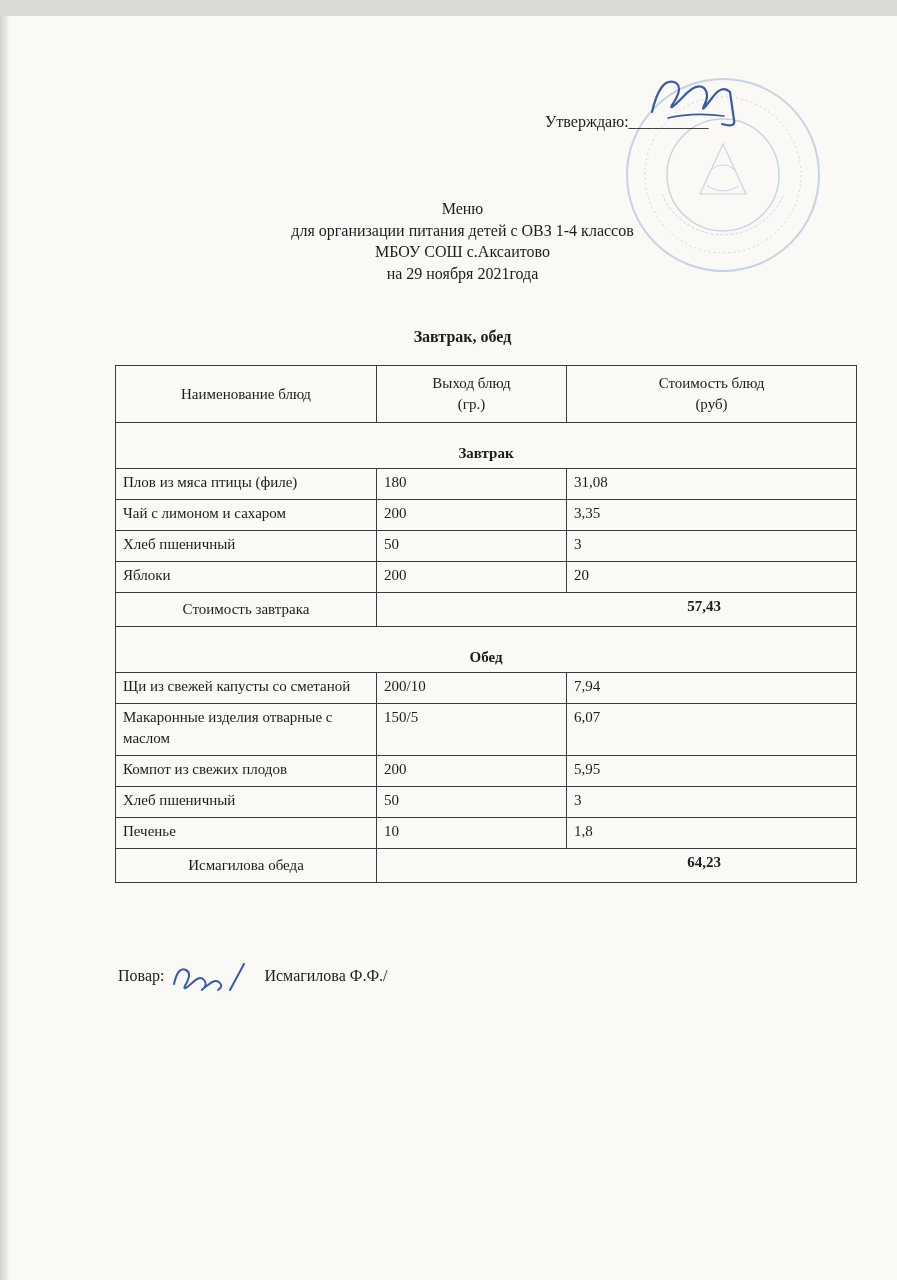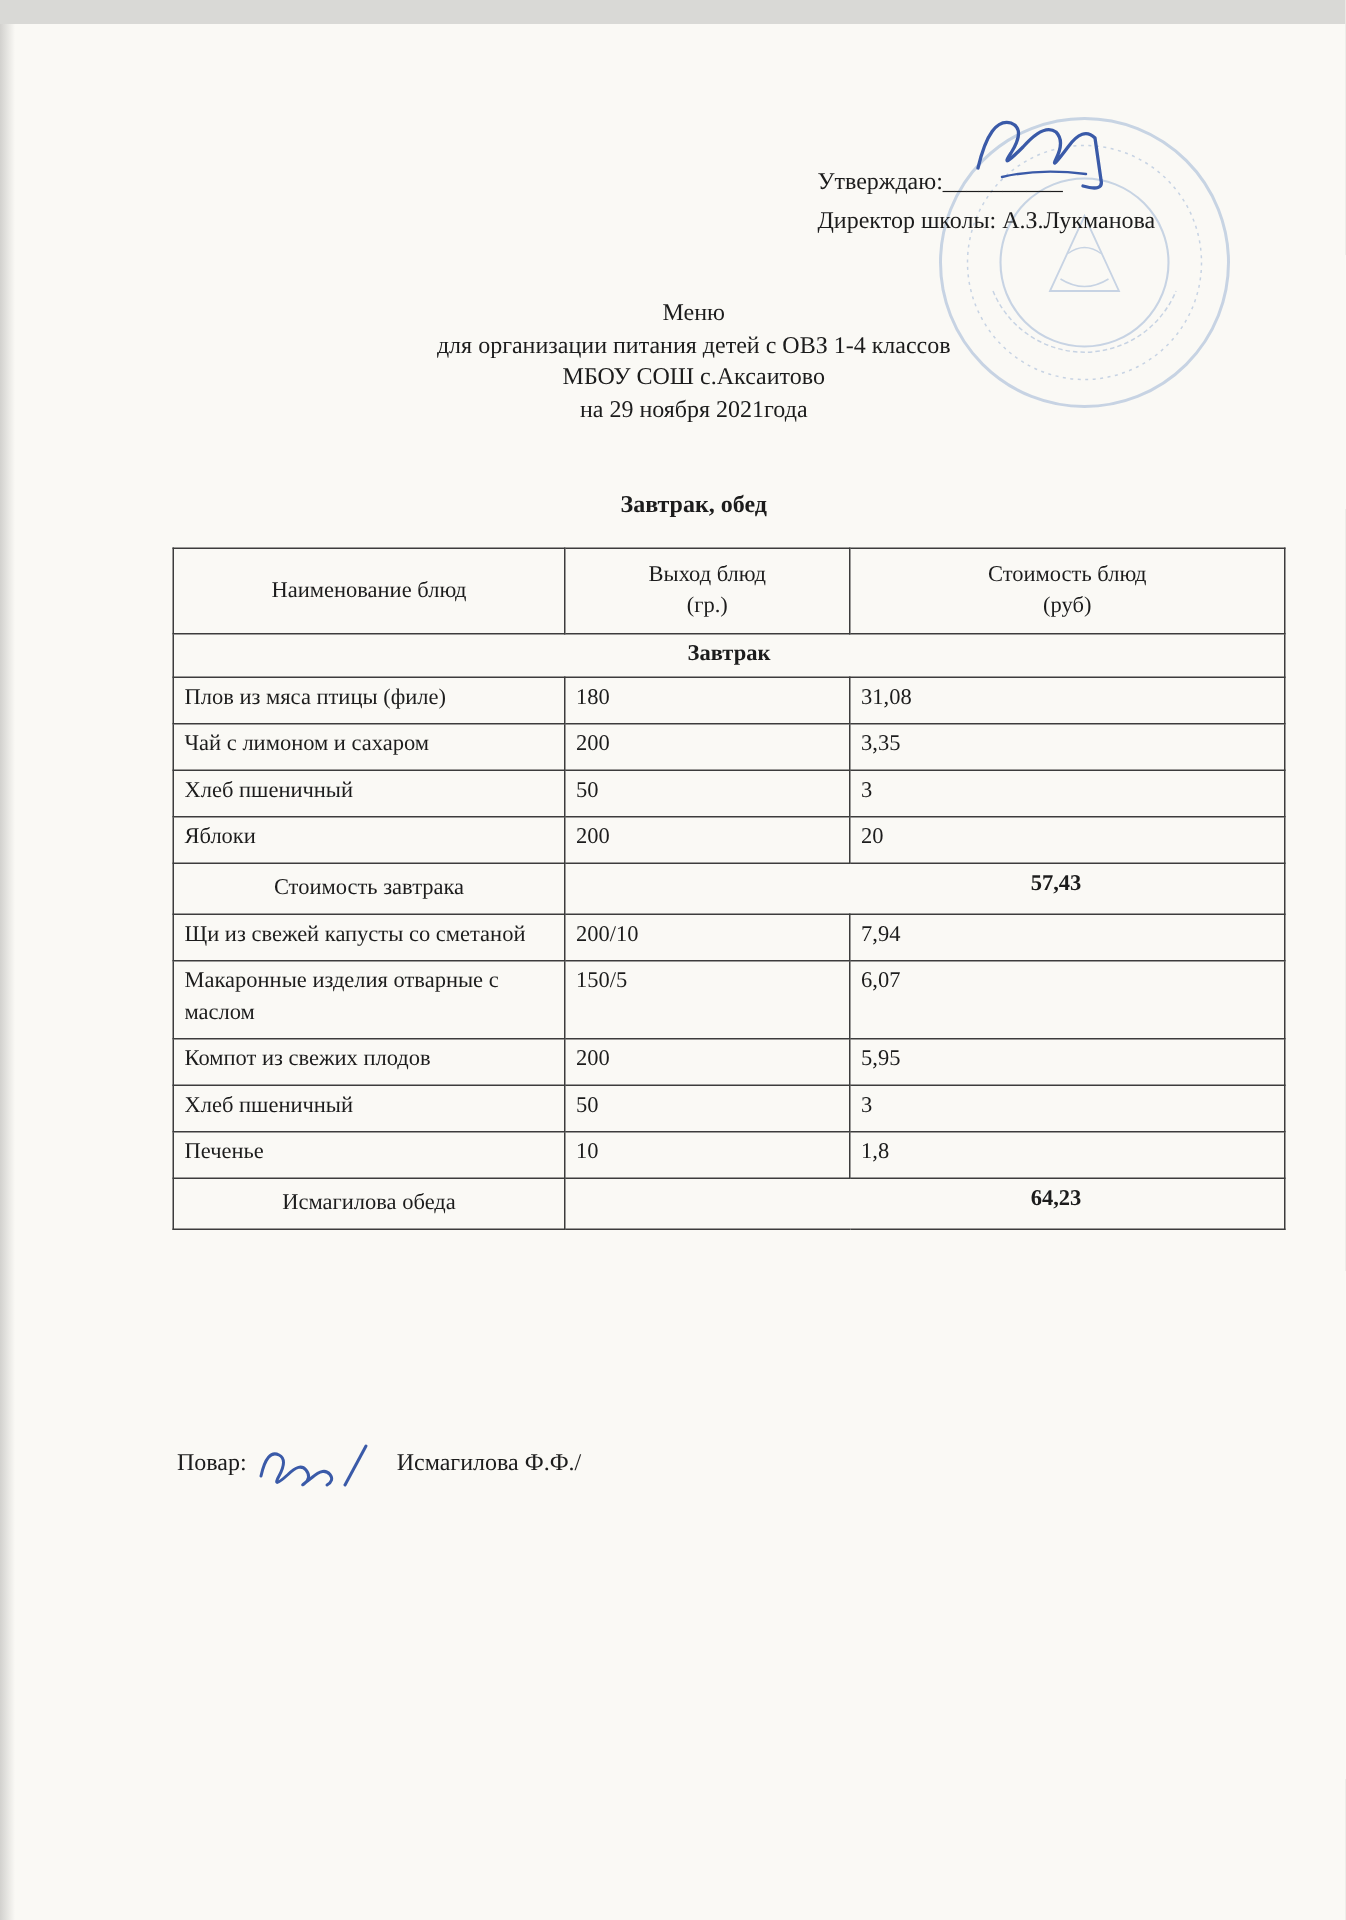--- a/index.html
+++ b/index.html
@@ -65,21 +65,21 @@
     vertical-align:top;
     text-align:left;
     font-weight:normal;
     line-height:21px;
   }
   .menu-table thead th {
     text-align:center; vertical-align:middle;
     padding:7px 6px; line-height:21px;
   }
   .section-row td {
-    text-align:center; font-weight:bold; padding:3px 6px 4px;
+    text-align:center; font-weight:bold; padding:20px 6px 4px;
   }
   .dish-row td { height:30px; }
   .total-row td { height:32px; }
   .total-label {
     font-weight:bold; text-align:center !important; padding-top:6px !important;
   }
   .total-value {
     width:290px; margin-left:auto; text-align:center; font-weight:bold;
   }
 
@@ -106,21 +106,20 @@
     <path class="stamp-ink" stroke-width="1" stroke-dasharray="3 2" d="M40 120 a66 66 0 0 0 122 0"></path>
   </svg>
 
   <svg class="sig-top" viewBox="0 0 120 62">
     <path class="ink" stroke-width="2.2" d="M14 44 Q22 10 36 14 Q46 18 36 34 Q28 46 44 30 Q58 14 66 20 Q72 26 66 38 Q62 46 74 30 Q84 16 92 24 L96 52 Q98 60 84 56"></path>
     <path class="ink" stroke-width="1.6" d="M30 50 Q55 44 86 48"></path>
   </svg>
 
   <div class="approval">
     <div>Утверждаю:__________</div>
-    <div>Директор школы: А.З.Лукманова</div>
   </div>
 
   <div class="title-block">
     <div>Меню</div>
     <div>для организации питания  детей с ОВЗ 1-4 классов</div>
     <div>МБОУ СОШ с.Аксаитово</div>
     <div>на 29 ноября  2021года</div>
   </div>
 
   <div class="table-title">Завтрак, обед</div>
@@ -170,20 +169,23 @@
         <td>20</td>
       </tr>
 
       <tr class="total-row">
         <td class="total-label">Стоимость завтрака</td>
         <td colspan="2">
           <div class="total-value">57,43</div>
         </td>
       </tr>
 
+      <tr class="section-row">
+        <td colspan="3">Обед</td>
+      </tr>
 
       <tr class="dish-row">
         <td>Щи из свежей капусты со сметаной</td>
         <td>200/10</td>
         <td>7,94</td>
       </tr>
       <tr class="dish-row">
         <td>Макаронные изделия отварные с маслом</td>
         <td>150/5</td>
         <td>6,07</td>

